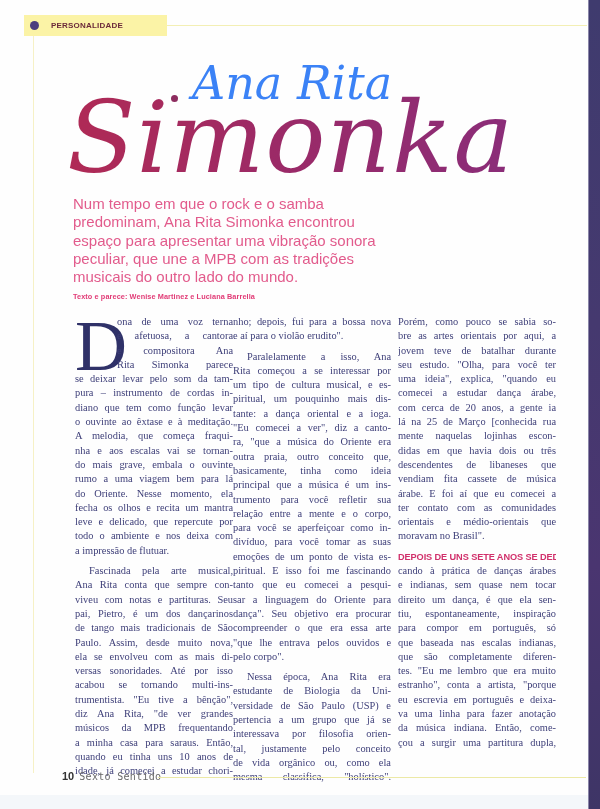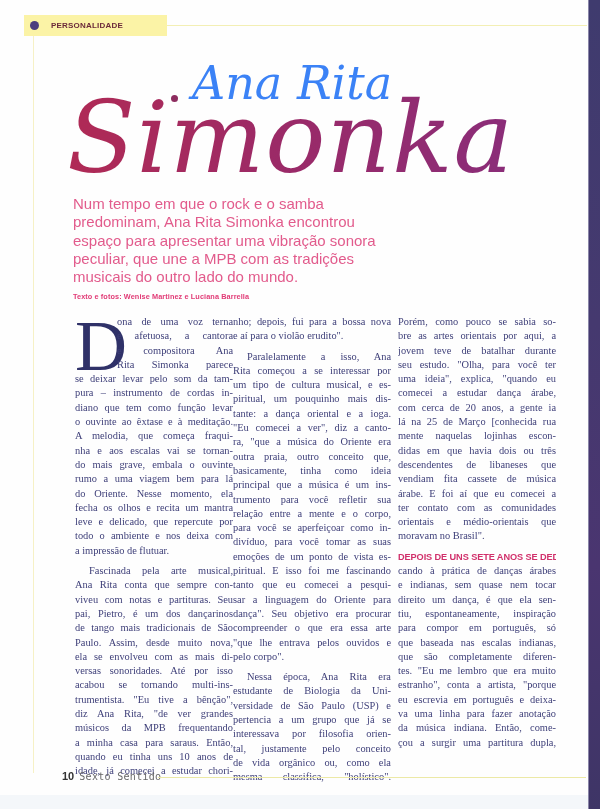--- a/index.html
+++ b/index.html
@@ -79,21 +79,21 @@
   <div class="title-small">Ana Rita</div>
   <div class="title-big">Simonka</div>
 
   <div class="lede">
     <span>Num tempo em que o rock e o samba</span>
     <span>predominam, Ana Rita Simonka encontrou</span>
     <span>espaço para apresentar uma vibração sonora</span>
     <span>peculiar, que une a MPB com as tradições</span>
     <span>musicais do outro lado do mundo.</span>
   </div>
-  <div class="byline">Texto e fotos: Wenise Martinez e Luciana Barrella</div>
+  <div class="byline">Texto e parece: Wenise Martinez e Luciana Barrella</div>
 
   <div class="dropcap">D</div>
 
   <div class="col col1">
     <span class="ln wrap">ona de uma voz terna</span>
     <span class="ln wrap">e afetuosa, a cantora</span>
     <span class="ln wrap">e compositora Ana</span>
     <span class="ln wrap">Rita Simonka parece</span>
     <span class="ln">se deixar levar pelo som da tam-</span>
     <span class="ln">pura – instrumento de cordas in-</span>

